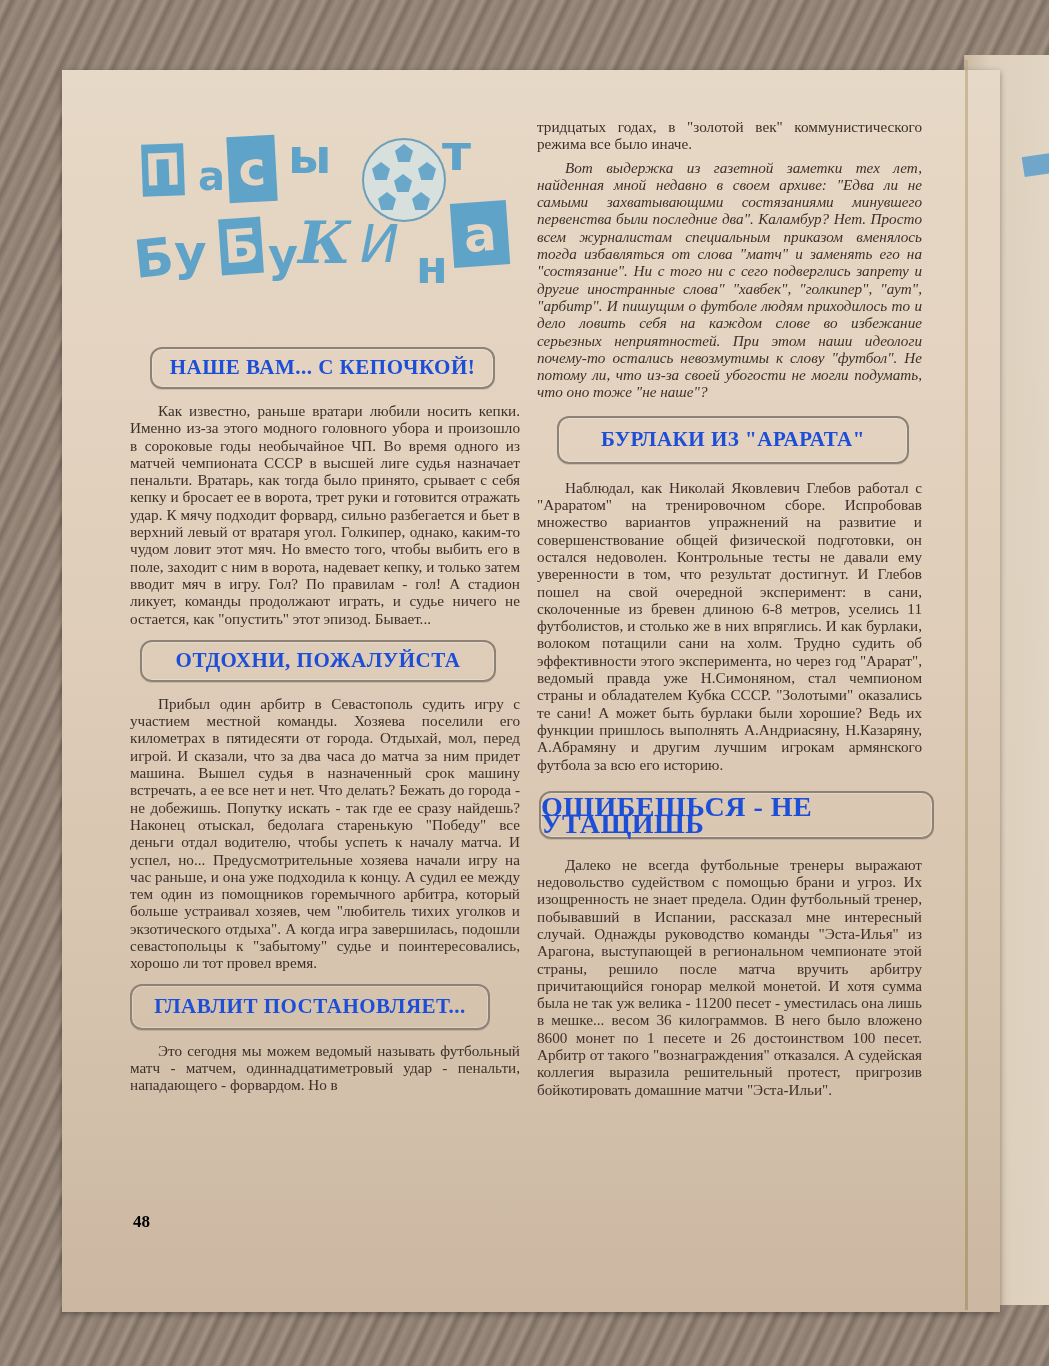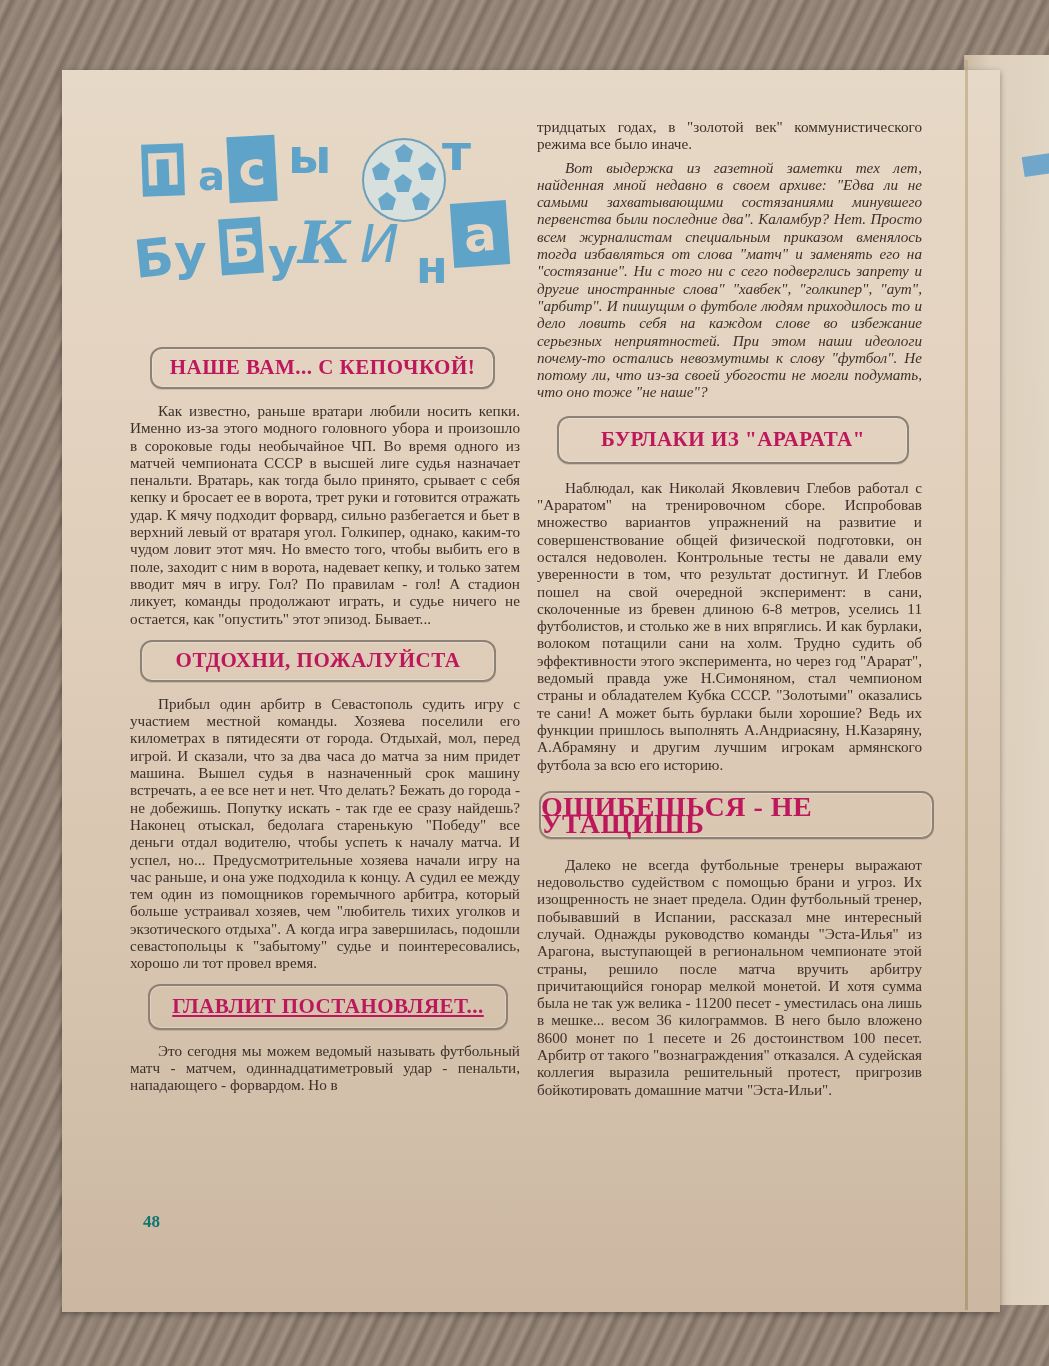--- a/index.html
+++ b/index.html
@@ -51,25 +51,25 @@
     .col-left { left: 130px; top: 345px; width: 390px; }
     .col-right { left: 537px; top: 118px; width: 385px; }
     .para { text-align: justify; text-indent: 28px; margin: 0; hyphens: manual; }
     .para + .para { margin-top: 6px; font-style: italic; }
 
     .heading-box {
       border: 2px solid #8d8275; border-radius: 12px;
       box-shadow: inset 0 0 0 1px rgba(255,255,255,0.25), 0 1px 0 rgba(0,0,0,0.1);
       display: flex; align-items: center; justify-content: center;
       font-family: "Liberation Serif", "DejaVu Serif", serif;
-      font-weight: bold; color: #be185d; letter-spacing: 0.5px;
+      font-weight: bold; color: #1d4ed8; letter-spacing: 0.5px;
       font-size: 21px; height: 42px; box-sizing: border-box;
     }
     .page-number {
-      position: absolute; left: 143px; top: 1212px; font-size: 17px; font-weight: bold; color: #0f766e;
+      position: absolute; left: 133px; top: 1212px; font-size: 17px; font-weight: bold; color: #000000;
     }
   </style>
 </head>
 <body>
 
 <div class="next-page">
   <div class="blue-mark"></div>
 </div>
 
 <div class="page"></div>
@@ -109,21 +109,21 @@
   <p class="para">Как известно, раньше вратари любили носить кепки. Именно из-за этого модного головного убора и произошло в сороковые годы необычайное ЧП. Во время одного из матчей чемпионата СССР в высшей лиге судья назначает пенальти. Вратарь, как тогда было принято, срывает с себя кепку и бросает ее в ворота, трет руки и готовится отражать удар. К мячу подходит форвард, сильно разбегается и бьет в верхний левый от вратаря угол. Голкипер, однако, каким-то чудом ловит этот мяч. Но вместо того, чтобы выбить его в поле, заходит с ним в ворота, надевает кепку, и только затем вводит мяч в игру. Гол? По правилам - гол! А стадион ликует, команды продолжают играть, и судье ничего не остается, как "опустить" этот эпизод. Бывает...</p>
 
   <div style="height:13px;"></div>
   <div class="heading-box" style="width:356px;margin-left:10px;font-family:Liberation Serif, serif;">
     <span>ОТДОХНИ, ПОЖАЛУЙСТА</span>
   </div>
   <div style="height:13px;"></div>
   <p class="para">Прибыл один арбитр в Севастополь судить игру с участием местной команды. Хозяева поселили его километрах в пятидесяти от города. Отдыхай, мол, перед игрой. И сказали, что за два часа до матча за ним придет машина. Вышел судья в назначенный срок машину встречать, а ее все нет и нет. Что делать? Бежать до города - не добежишь. Попутку искать - так где ее сразу найдешь? Наконец отыскал, бедолага старенькую "Победу" все деньги отдал водителю, чтобы успеть к началу матча. И успел, но... Предусмотрительные хозяева начали игру на час раньше, и она уже подходила к концу. А судил ее между тем один из помощников горемычного арбитра, который больше устраивал хозяев, чем "любитель тихих уголков и экзотического отдыха". А когда игра завершилась, подошли севастопольцы к "забытому" судье и поинтересовались, хорошо ли тот провел время.</p>
 
   <div style="height:12px;"></div>
-  <div class="heading-box" style="width:360px;margin-left:18px;height:46px;text-decoration:underline;">
+  <div class="heading-box" style="width:360px;height:46px;">
     <span>ГЛАВЛИТ ПОСТАНОВЛЯЕТ...</span>
   </div>
   <div style="height:12px;"></div>
   <p class="para">Это сегодня мы можем ведомый называть футбольный матч - матчем, одиннадцатиметровый удар - пенальти, нападающего - форвардом. Но в</p>
 </div>
 
 <div class="column col-right">
   <p class="para" style="text-indent:0;">тридцатых годах, в "золотой век" коммунистического режима все было иначе.</p>
   <p class="para">Вот выдержка из газетной заметки тех лет, найденная мной недавно в своем архиве: "Едва ли не самыми захватывающими состязаниями минувшего первенства были последние два". Каламбур? Нет. Просто всем журналистам специальным приказом вменялось тогда избавляться от слова "матч" и заменять его на "состязание". Ни с того ни с сего подверглись запрету и другие иностранные слова" "хавбек", "голкипер", "аут", "арбитр". И пишущим о футболе людям приходилось то и дело ловить себя на каждом слове во избежание серьезных неприятностей. При этом наши идеологи почему-то остались невозмутимы к слову "футбол". Не потому ли, что из-за своей убогости не могли подумать, что оно тоже "не наше"?</p>
 

